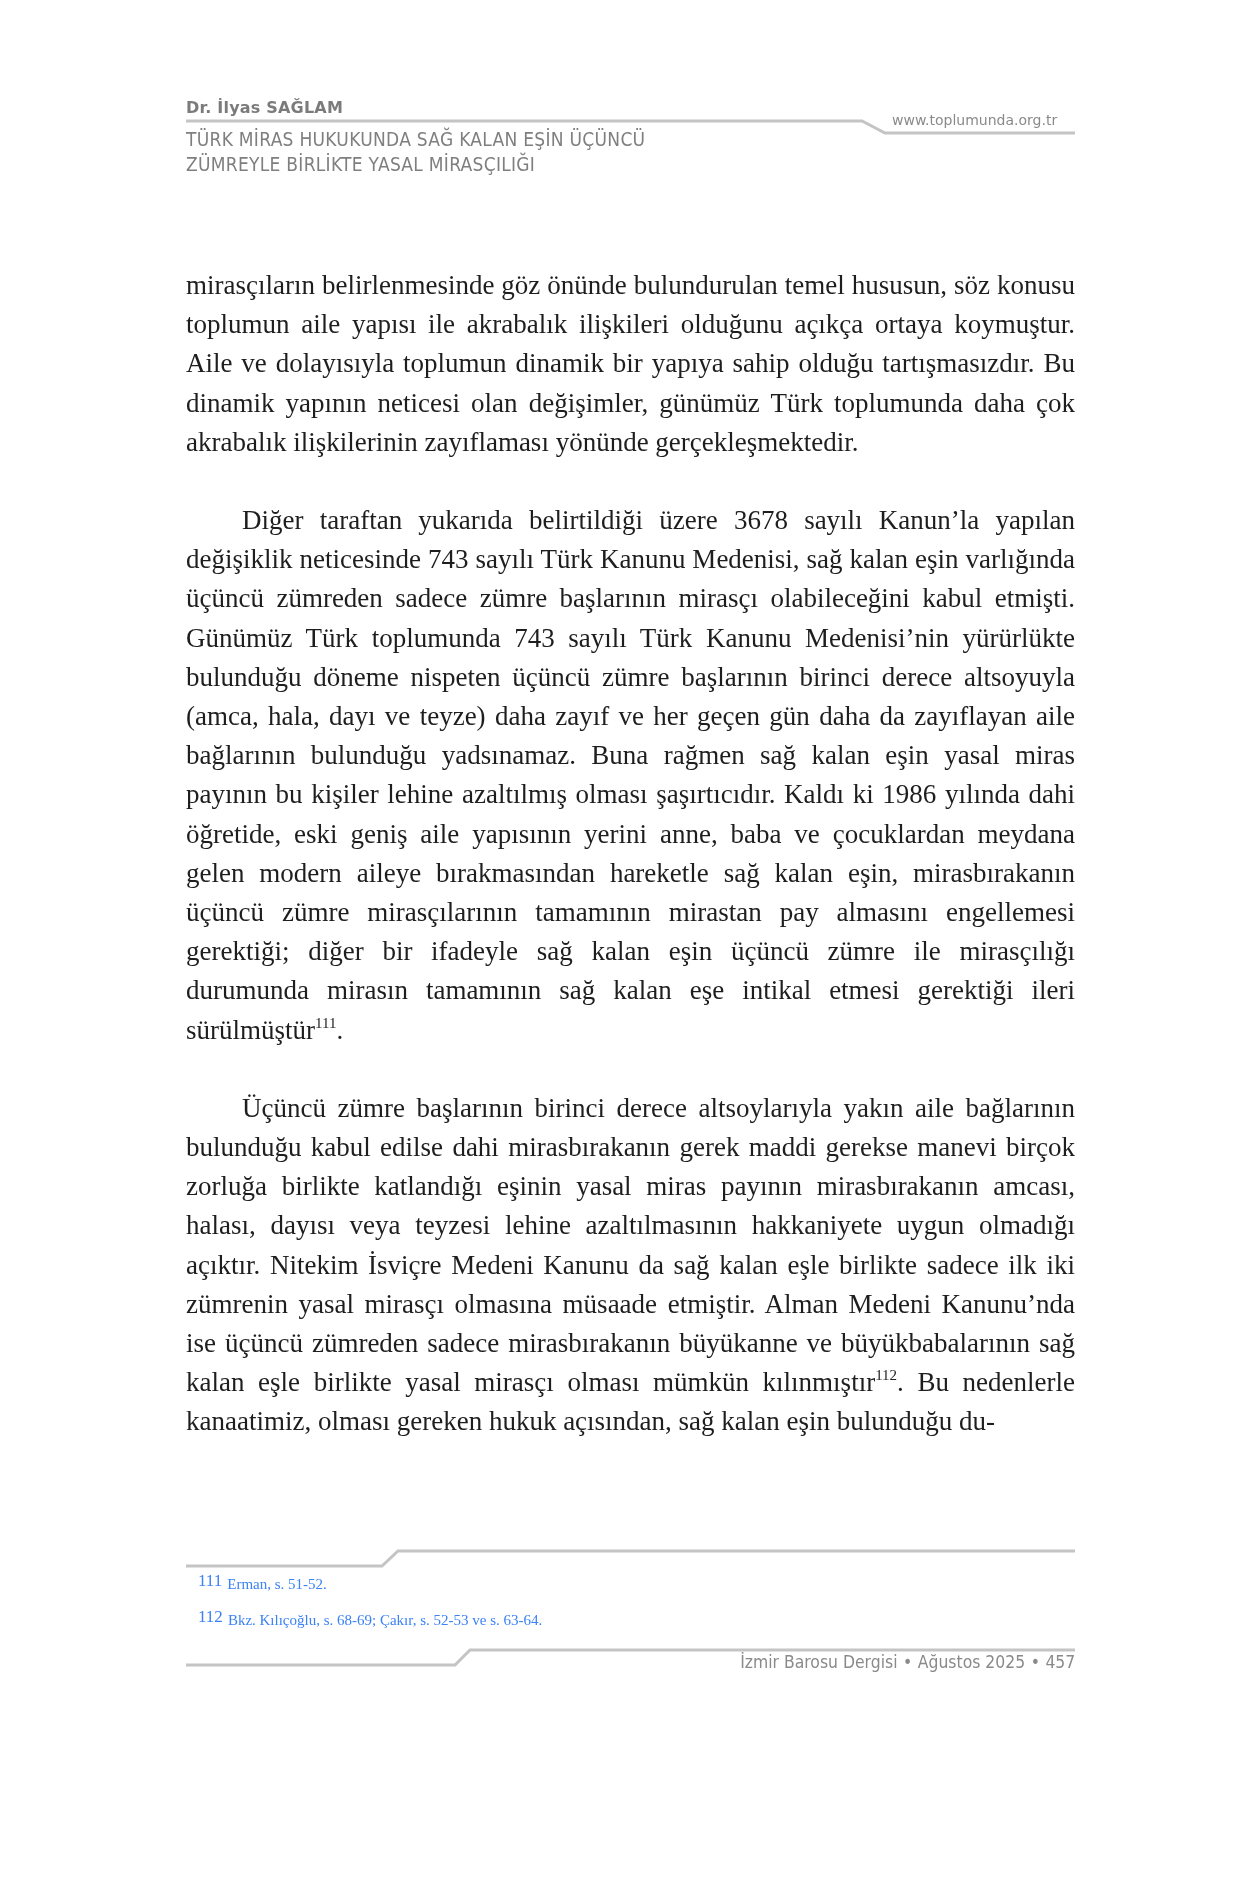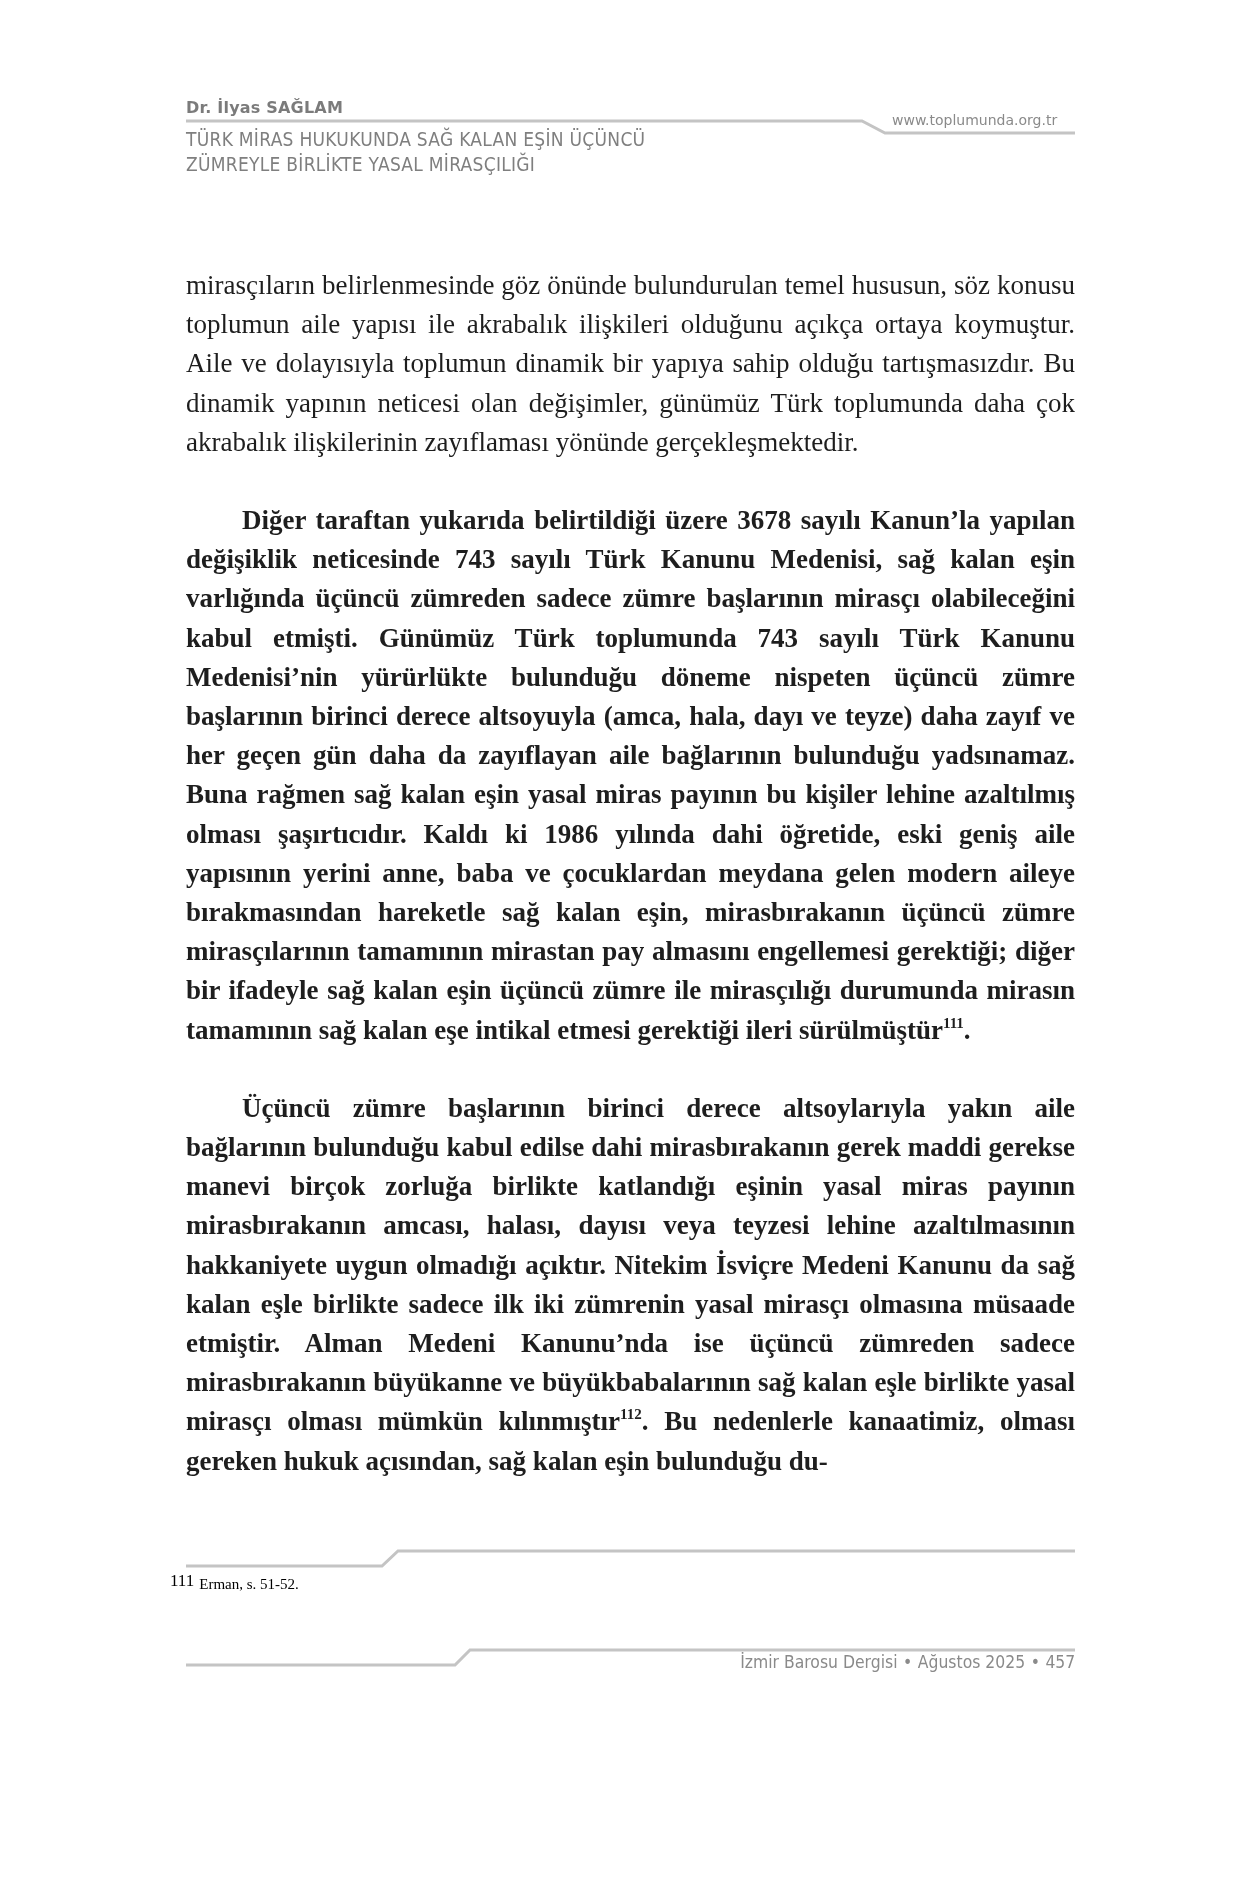--- a/index.html
+++ b/index.html
@@ -21,25 +21,25 @@
     font-family: "DejaVu Sans", sans-serif; font-size: 14px; color: #8a8a8a;
   }
   svg.rules { position: absolute; left: 0; top: 0; }
   .body-text {
     position: absolute; left: 186px; top: 266px; width: 889px;
     font-family: "Liberation Serif", serif; font-size: 27px; line-height: 39.2px;
     color: #1e1e1e; text-align: justify;
   }
   .body-text p { margin: 0; }
   .body-text p + p { margin-top: 39px; }
-  .body-text .indent { text-indent: 56px; font-weight: bold; }
+  .body-text .indent { text-indent: 56px; }
   .body-text sup { font-size: 15px; line-height: 0; vertical-align: 11px; }
   .footnotes {
-    position: absolute; left: 170px; top: 1574px; width: 889px;
-    font-family: "Liberation Serif", serif; color: #000000;
+    position: absolute; left: 198px; top: 1574px; width: 889px;
+    font-family: "Liberation Serif", serif; color: #3b82f6;
   }
   .footnote { font-size: 15px; line-height: 20px; margin-bottom: 16px; }
   .footnote .fn-num { font-size: 17px; margin-right: 5px; position: relative; top: -3px; }
   .footer {
     position: absolute; right: 185px; top: 1652px;
     font-family: "DejaVu Sans", sans-serif; font-size: 17px; color: #8a8a8a;
     transform: scaleX(0.92); transform-origin: right top; white-space: nowrap;
   }
   .footer .sep { margin: 0 6px; }
 </style>
@@ -64,19 +64,22 @@
   <div class="body-text">
     <p>mirasçıların belirlenmesinde göz önünde bulundurulan temel hususun, söz konusu toplumun aile yapısı ile akrabalık ilişkileri olduğunu açıkça ortaya koymuştur. Aile ve dolayısıyla toplumun dinamik bir yapıya sahip olduğu tartışmasızdır. Bu dinamik yapının neticesi olan değişimler, günümüz Türk toplumunda daha çok akrabalık ilişkilerinin zayıflaması yönünde gerçekleşmektedir.</p>
     <p class="indent"><span>Diğer taraftan yukarıda belirtildiği üzere 3678 sayılı Kanun’la yapılan değişiklik neticesinde 743 sayılı Türk Kanunu Medenisi, sağ kalan eşin varlığında üçüncü zümreden sadece zümre başlarının mirasçı olabileceğini kabul etmişti. Günümüz Türk toplumunda 743 sayılı Türk Kanunu Medenisi’nin yürürlükte bulunduğu döneme nispeten üçüncü zümre başlarının birinci derece altsoyuyla (amca, hala, dayı ve teyze) daha zayıf ve her geçen gün daha da zayıflayan aile bağlarının bulunduğu yadsınamaz. Buna rağmen sağ kalan eşin yasal miras payının bu kişiler lehine azaltılmış olması şaşırtıcıdır. Kaldı ki 1986 yılında dahi öğretide, eski geniş aile yapısının yerini anne, baba ve çocuklardan meydana gelen modern aileye bırakmasından hareketle sağ kalan eşin, mirasbırakanın üçüncü zümre mirasçılarının tamamının mirastan pay almasını engellemesi gerektiği; diğer bir ifadeyle sağ kalan eşin üçüncü zümre ile mirasçılığı durumunda mirasın tamamının sağ kalan eşe intikal etmesi gerektiği ileri sürülmüştür</span><sup>111</sup><span>.</span></p>
     <p class="indent"><span>Üçüncü zümre başlarının birinci derece altsoylarıyla yakın aile bağlarının bulunduğu kabul edilse dahi mirasbırakanın gerek maddi gerekse manevi birçok zorluğa birlikte katlandığı eşinin yasal miras payının mirasbırakanın amcası, halası, dayısı veya teyzesi lehine azaltılmasının hakkaniyete uygun olmadığı açıktır. Nitekim İsviçre Medeni Kanunu da sağ kalan eşle birlikte sadece ilk iki zümrenin yasal mirasçı olmasına müsaade etmiştir. Alman Medeni Kanunu’nda ise üçüncü zümreden sadece mirasbırakanın büyükanne ve büyükbabalarının sağ kalan eşle birlikte yasal mirasçı olması mümkün kılınmıştır</span><sup>112</sup><span>. Bu nedenlerle kanaatimiz, olması gereken hukuk açısından, sağ kalan eşin bulunduğu du-</span></p>
   </div>
 
   <div class="footnotes">
     <div class="footnote">
       <span class="fn-num">111</span><span>Erman, s. 51-52.</span>
     </div>
+    <div class="footnote">
+      <span class="fn-num">112</span><span>Bkz. Kılıçoğlu, s. 68-69; Çakır, s. 52-53 ve s. 63-64.</span>
+    </div>
   </div>
 
   <div class="footer">
     <span>İzmir Barosu Dergisi</span><span class="sep">•</span><span>Ağustos 2025</span><span class="sep">•</span><span>457</span>
   </div>
 
 </div>
 
 </body></html>

